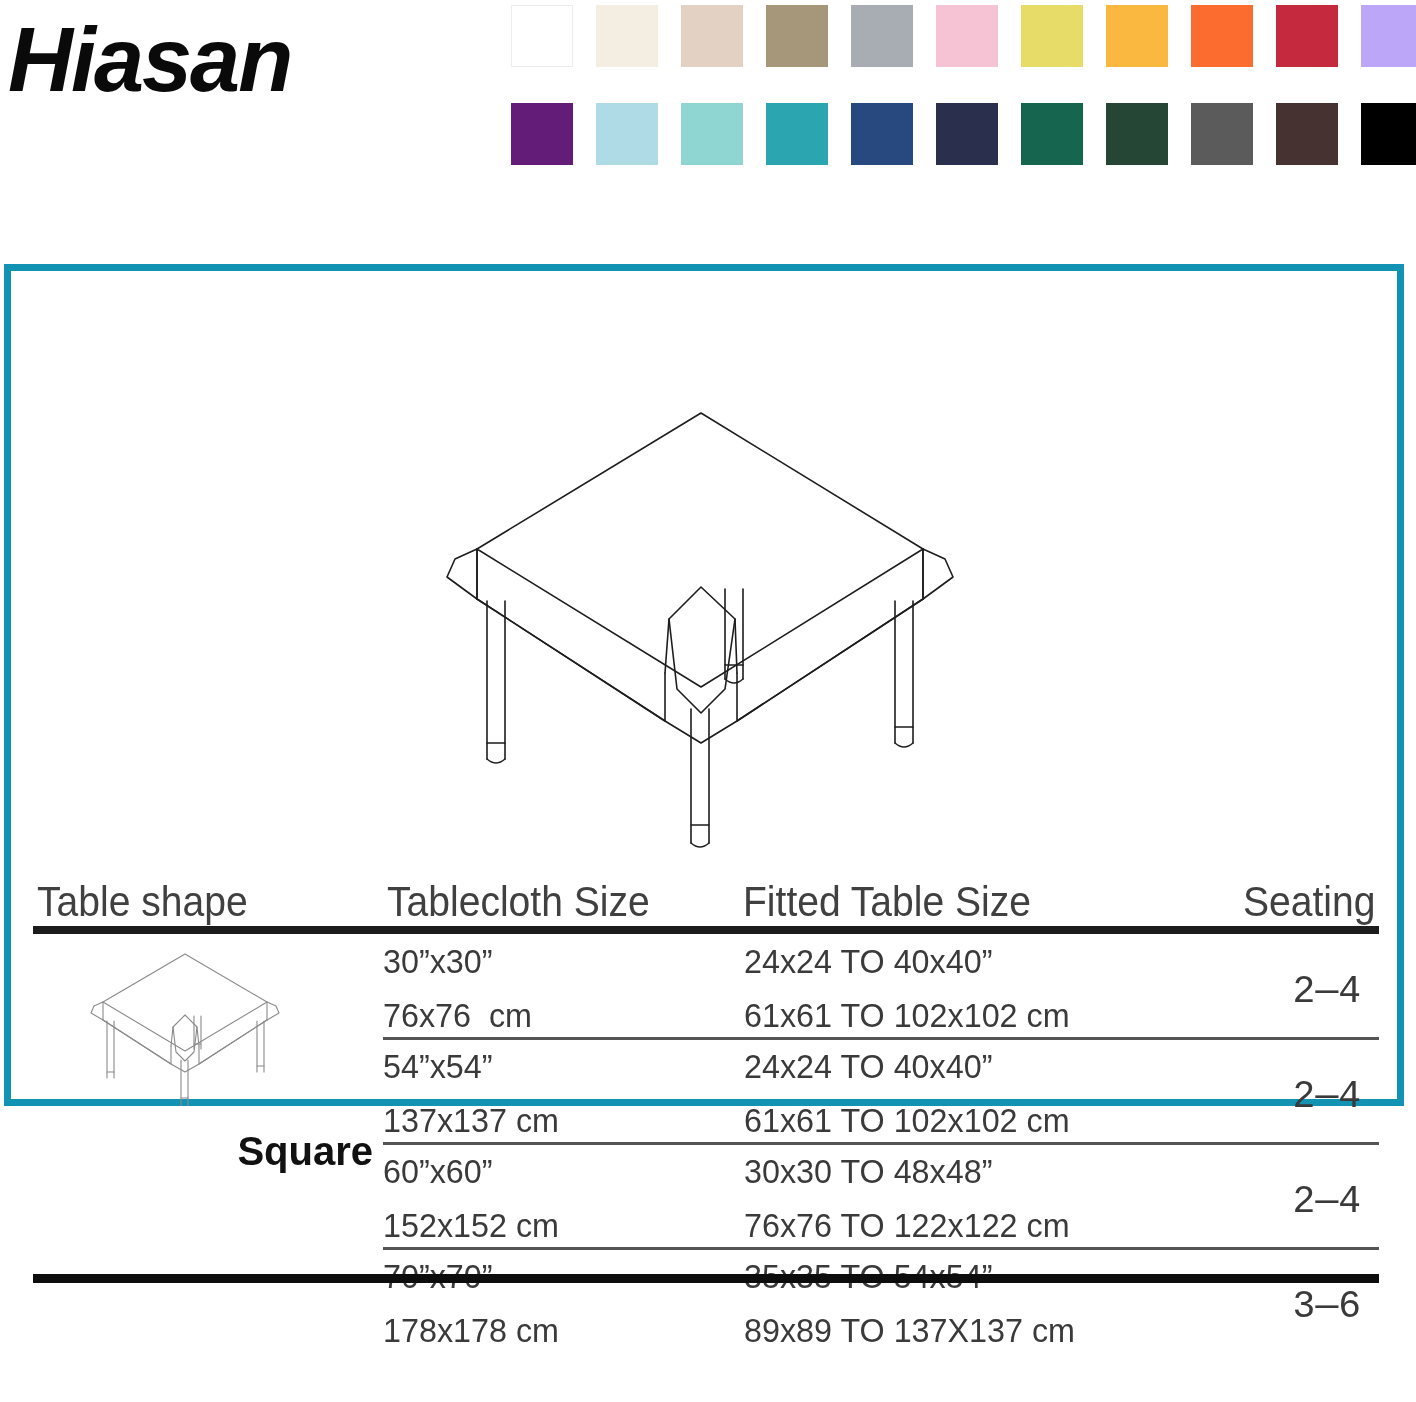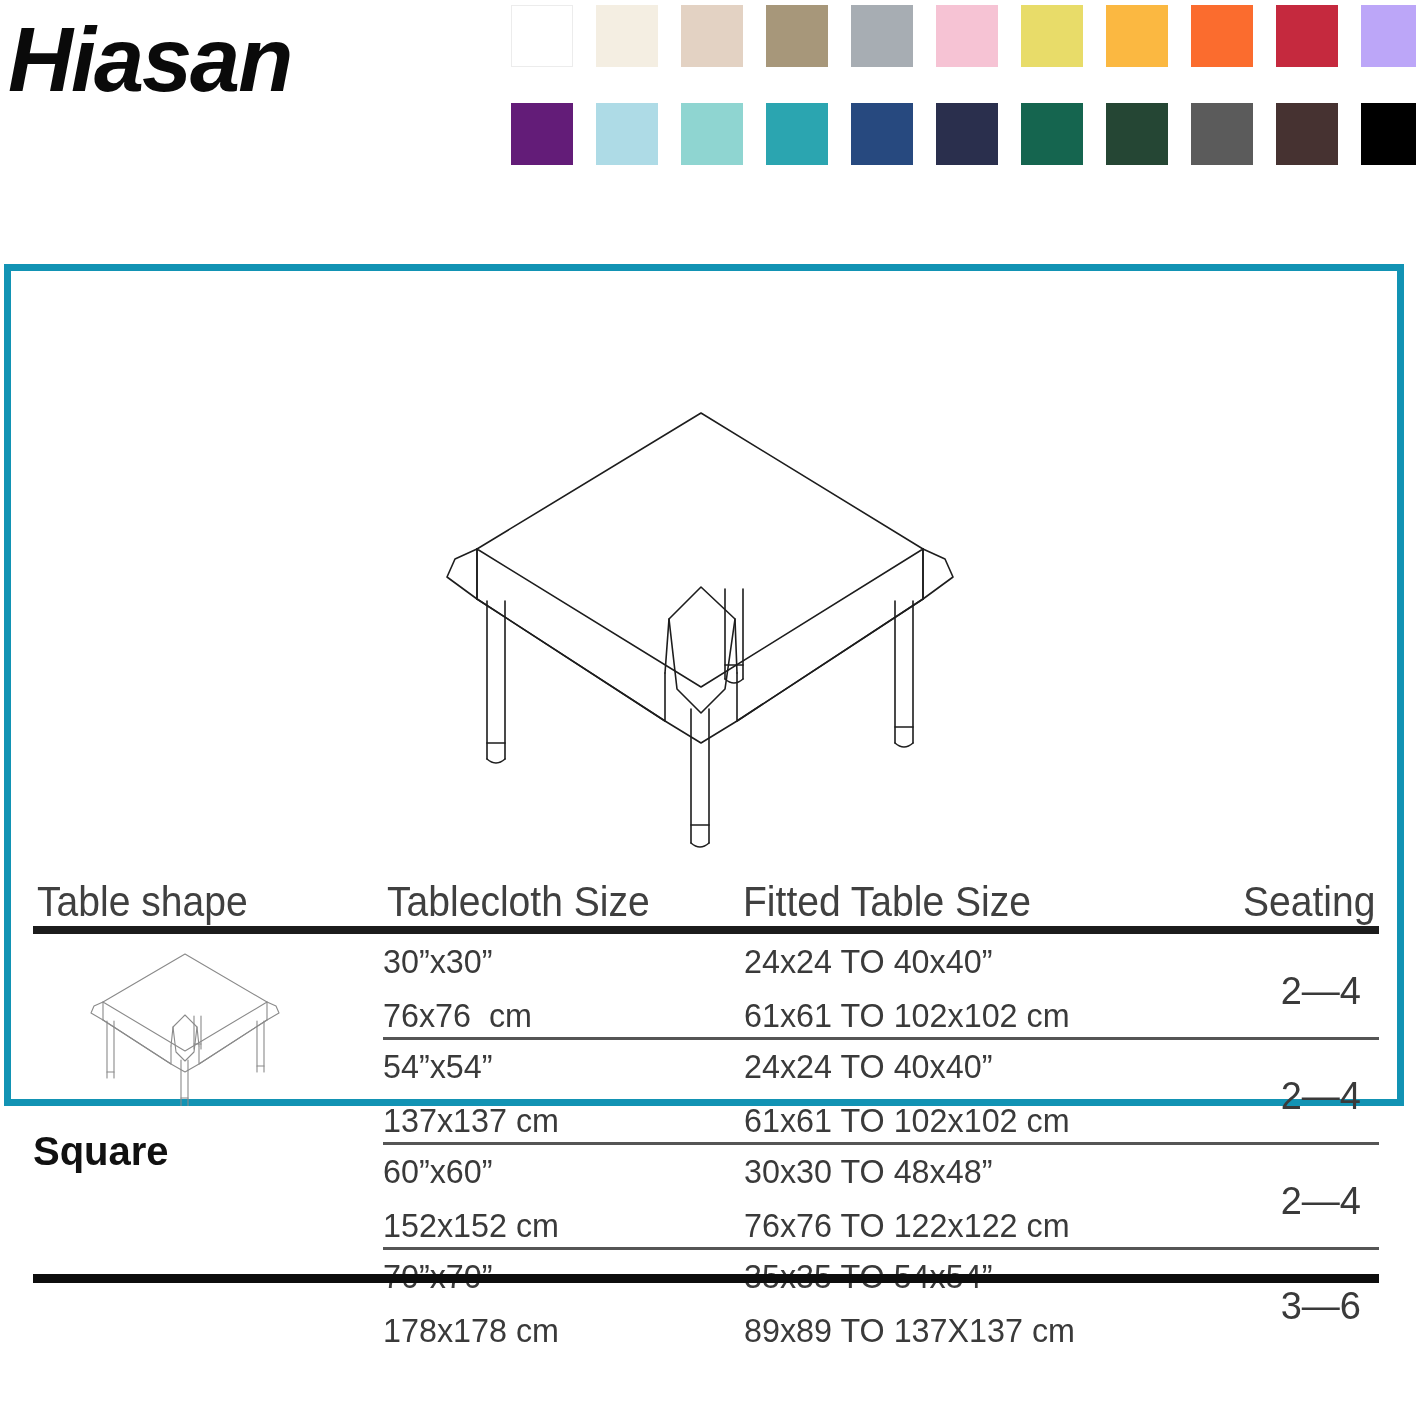--- a/index.html
+++ b/index.html
@@ -138,20 +138,21 @@
   .line-in  { top: 8px; }
   .line-cm  { top: 62px; }
 
   .cell-seating {
     position: absolute;
     right: 18px;
     top: 36px;
     color: #3a3a3a;
     font-size: 38px;
     white-space: nowrap;
+    font-family: Liberation Mono, monospace;
   }
 
   
   #shape-cell {
     position: absolute;
     left: 0;
     top: 0;
     width: 340px;
     height: 420px;
   }
@@ -161,21 +162,21 @@
     top: 12px;
     width: 212px;
     height: 160px;
   }
   #shape-icon svg { display: block; width: 100%; height: 100%; }
   #shape-label {
     position: absolute;
     left: 0;
     right: 0;
     top: 195px;
-    text-align: left;
+    text-align: right;
     font-size: 40px;
     font-weight: bold;
     color: #111111;
   }
 </style>
 </head>
 <body>
 
 <div id="header-band">
 

